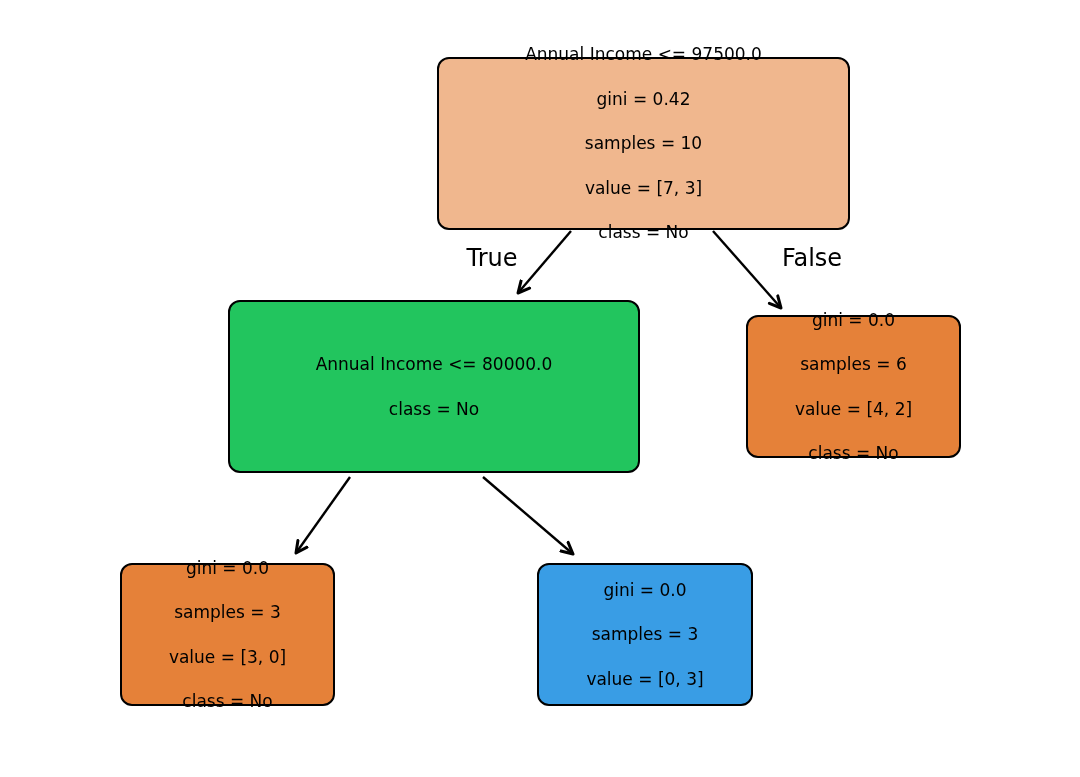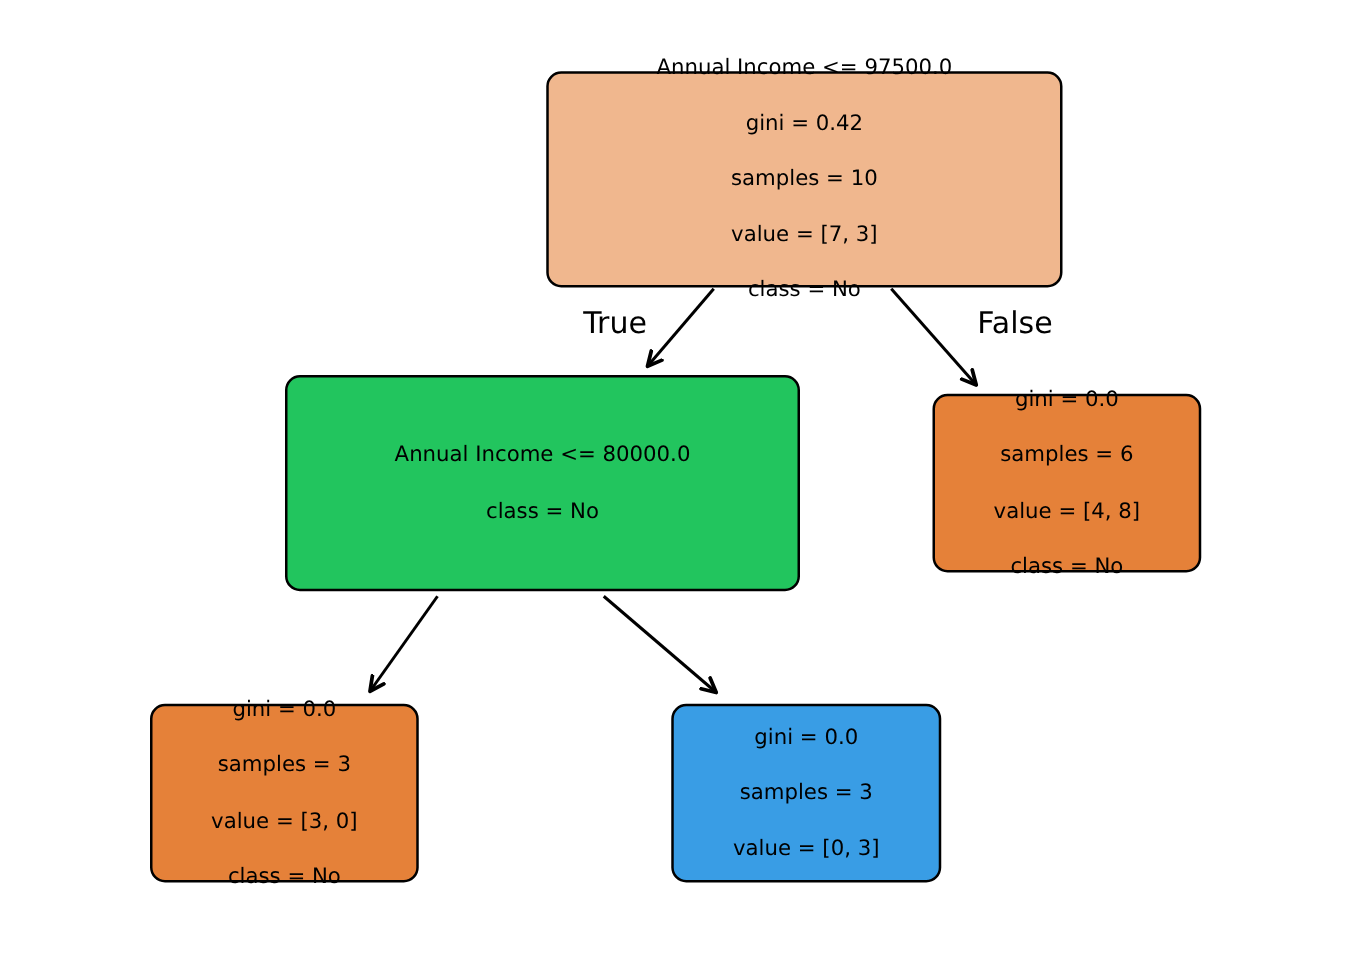--- a/index.html
+++ b/index.html
@@ -81,21 +81,21 @@
   </div>
 
   <div class="tree-node node-internal" style="background: #22c55e;">
     <div>Annual Income &lt;= 80000.0</div>
     <div>class = No</div>
   </div>
 
   <div class="tree-node node-leaf-false" style="background: rgb(229, 129, 57);">
     <div>gini = 0.0</div>
     <div>samples = 6</div>
-    <div>value = [4, 8]</div>
+    <div>value = [4, 2]</div>
     <div>class = No</div>
   </div>
 
   <div class="tree-node node-leaf-ll" style="background: rgb(229, 129, 57);">
     <div>gini = 0.0</div>
     <div>samples = 3</div>
     <div>value = [3, 0]</div>
     <div>class = No</div>
   </div>
 

